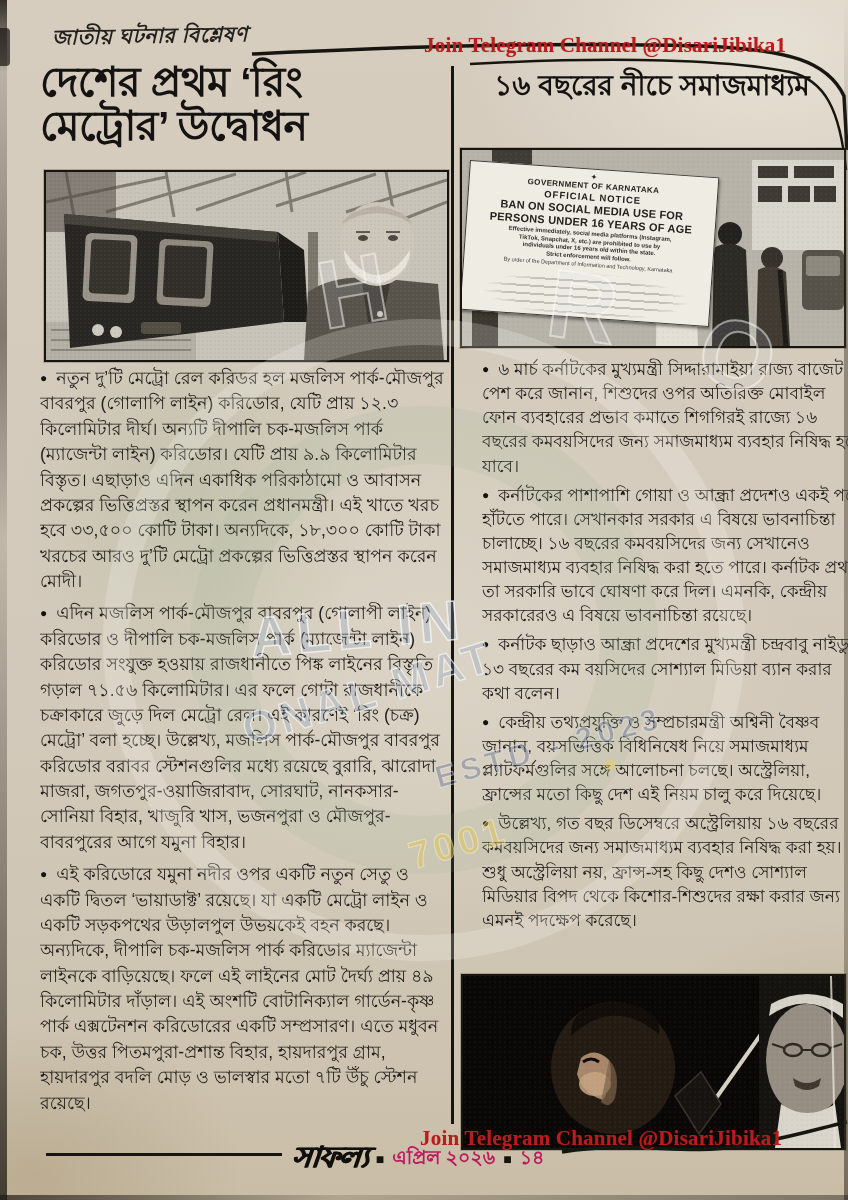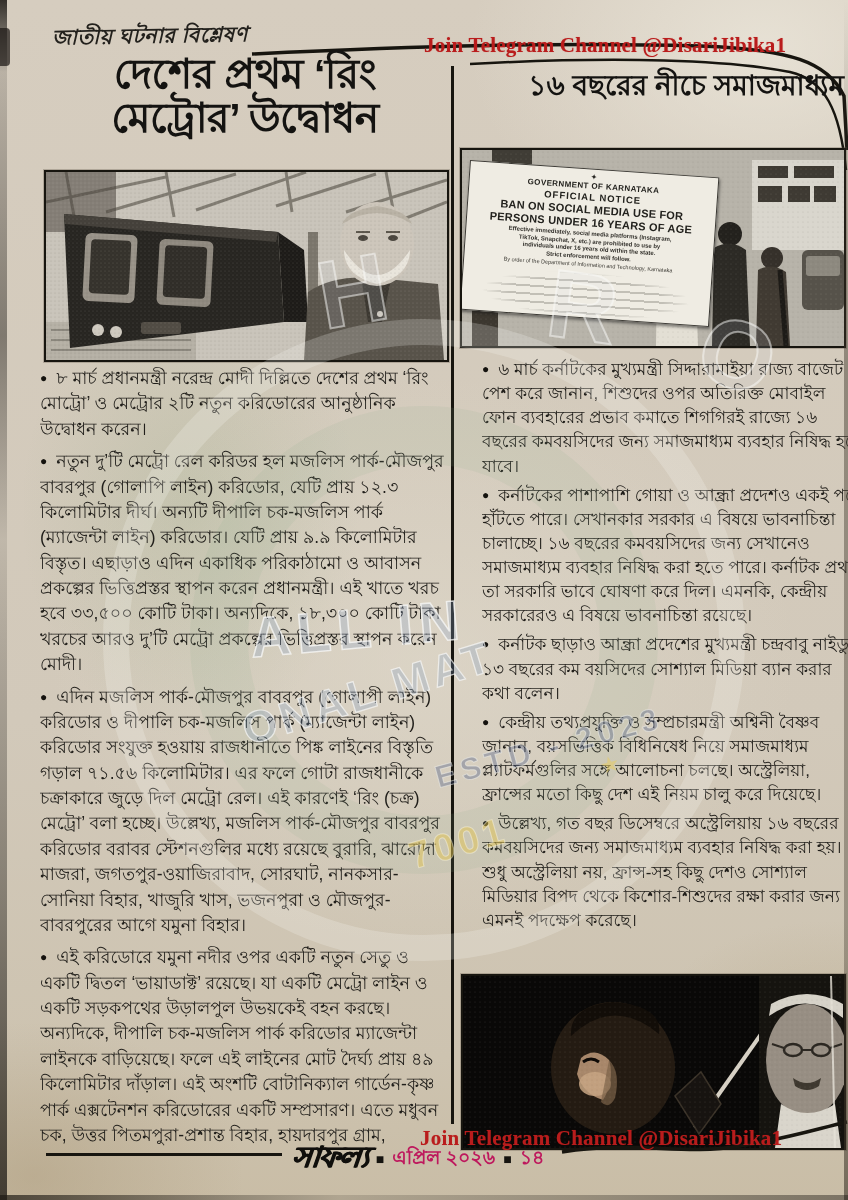--- a/index.html
+++ b/index.html
@@ -23,23 +23,23 @@
   
   .section-label{left:52px;top:20px;font-size:21px;font-style:italic;font-weight:bold;
     letter-spacing:.5px;z-index:20;transform:rotate(-1deg);color:#23211d;}
   .rules-svg{left:0;top:0;width:848px;height:240px;z-index:15;pointer-events:none;}
   .telegram{color:#b91c1c;font-size:21px;font-weight:bold;font-family:"Liberation Serif","DejaVu Serif",serif;
     z-index:80;letter-spacing:.2px;text-shadow:0 0 1px rgba(206,42,35,.4);}
   .telegram-top{left:424px;top:33px;}
   .telegram-bottom{left:420px;top:1126px;}
 
   
-  .headline-left{left:40px;top:52px;width:410px;text-align:center;z-index:20;
+  .headline-left{left:40px;top:60px;width:410px;text-align:left;z-index:20;
     font-size:41px;font-weight:bold;line-height:1.08;letter-spacing:-.5px;color:#141311;}
-  .headline-right{left:460px;top:68px;width:384px;text-align:right;z-index:20;
+  .headline-right{left:460px;top:68px;width:384px;text-align:center;z-index:20;
     font-size:28px;font-weight:bold;line-height:1.32;color:#141311;}
 
   
   .divider{left:451px;top:66px;width:2.5px;height:1058px;background:#17150f;z-index:18;}
   .col-body{z-index:20;overflow:hidden;}
   .col-body .para{margin:0 0 7px 0;font-size:17.5px;line-height:1.45;font-weight:500;
     color:#201e1a;text-align:left;}
   .col-right .para{font-size:17px;line-height:1.42;margin-bottom:5px;}
   .bullet{font-size:12px;margin-right:9px;position:relative;top:-2px;color:#14120e;}
 
@@ -153,21 +153,20 @@
       <pattern id="grainL" width="4" height="4" patternUnits="userSpaceOnUse">
         <rect width="4" height="4" fill="none"></rect>
           <circle cx="1" cy="1" r=".6" fill="#5a564e"></circle>
           <circle cx="3" cy="3" r=".5" fill="#e3dfd5"></circle>
       </pattern>
     </defs>
   </svg>
 </div>
 
 <div class="abs col-body" style="left:40px;top:366px;width:412px;height:780px;">
-  <p class="para"><span class="bullet">●</span><span>৮ মার্চ প্রধানমন্ত্রী নরেন্দ্র মোদী দিল্লিতে দেশের প্রথম ‘রিং মোট্রো’ ও মেট্রোর ২টি নতুন করিডোরের আনুষ্ঠানিক উদ্বোধন করেন।</span></p>
   <p class="para"><span class="bullet">●</span><span>নতুন দু’টি মেট্রো রেল করিডর হল মজলিস পার্ক-মৌজপুর বাবরপুর (গোলাপি লাইন) করিডোর, যেটি প্রায় ১২.৩ কিলোমিটার দীর্ঘ। অন্যটি দীপালি চক-মজলিস পার্ক (ম্যাজেন্টা লাইন) করিডোর। যেটি প্রায় ৯.৯ কিলোমিটার বিস্তৃত। এছাড়াও এদিন একাধিক পরিকাঠামো ও আবাসন প্রকল্পের ভিত্তিপ্রস্তর স্থাপন করেন প্রধানমন্ত্রী। এই খাতে খরচ হবে ৩৩,৫০০ কোটি টাকা। অন্যদিকে, ১৮,৩০০ কোটি টাকা খরচের আরও দু’টি মেট্রো প্রকল্পের ভিত্তিপ্রস্তর স্থাপন করেন মোদী।</span></p>
   <p class="para"><span class="bullet">●</span><span>এদিন মজলিস পার্ক-মৌজপুর বাবরপুর (গোলাপী লাইন) করিডোর ও দীপালি চক-মজলিস পার্ক (ম্যাজেন্টা লাইন) করিডোর সংযুক্ত হওয়ায় রাজধানীতে পিঙ্ক লাইনের বিস্তৃতি গড়াল ৭১.৫৬ কিলোমিটার। এর ফলে গোটা রাজধানীকে চক্রাকারে জুড়ে দিল মেট্রো রেল। এই কারণেই ‘রিং (চক্র) মেট্রো’ বলা হচ্ছে। উল্লেখ্য, মজলিস পার্ক-মৌজপুর বাবরপুর করিডোর বরাবর স্টেশনগুলির মধ্যে রয়েছে বুরারি, ঝারোদা মাজরা, জগতপুর-ওয়াজিরাবাদ, সোরঘাট, নানকসার-সোনিয়া বিহার, খাজুরি খাস, ভজনপুরা ও মৌজপুর-বাবরপুরের আগে যমুনা বিহার।</span></p>
   <p class="para"><span class="bullet">●</span><span>এই করিডোরে যমুনা নদীর ওপর একটি নতুন সেতু ও একটি দ্বিতল ‘ভায়াডাক্ট’ রয়েছে। যা একটি মেট্রো লাইন ও একটি সড়কপথের উড়ালপুল উভয়কেই বহন করছে। অন্যদিকে, দীপালি চক-মজলিস পার্ক করিডোর ম্যাজেন্টা লাইনকে বাড়িয়েছে। ফলে এই লাইনের মোট দৈর্ঘ্য প্রায় ৪৯ কিলোমিটার দাঁড়াল। এই অংশটি বোটানিক্যাল গার্ডেন-কৃষ্ণ পার্ক এক্সটেনশন করিডোরের একটি সম্প্রসারণ। এতে মধুবন চক, উত্তর পিতমপুরা-প্রশান্ত বিহার, হায়দারপুর গ্রাম, হায়দারপুর বদলি মোড় ও ভালস্বার মতো ৭টি উঁচু স্টেশন রয়েছে।</span></p>
 </div>
 
 <div class="abs headline-right">
   <div>১৬ বছরের নীচে সমাজমাধ্যম</div>
 </div>
 
 <div class="abs photo" style="left:460px;top:148px;width:382px;height:196px;">

